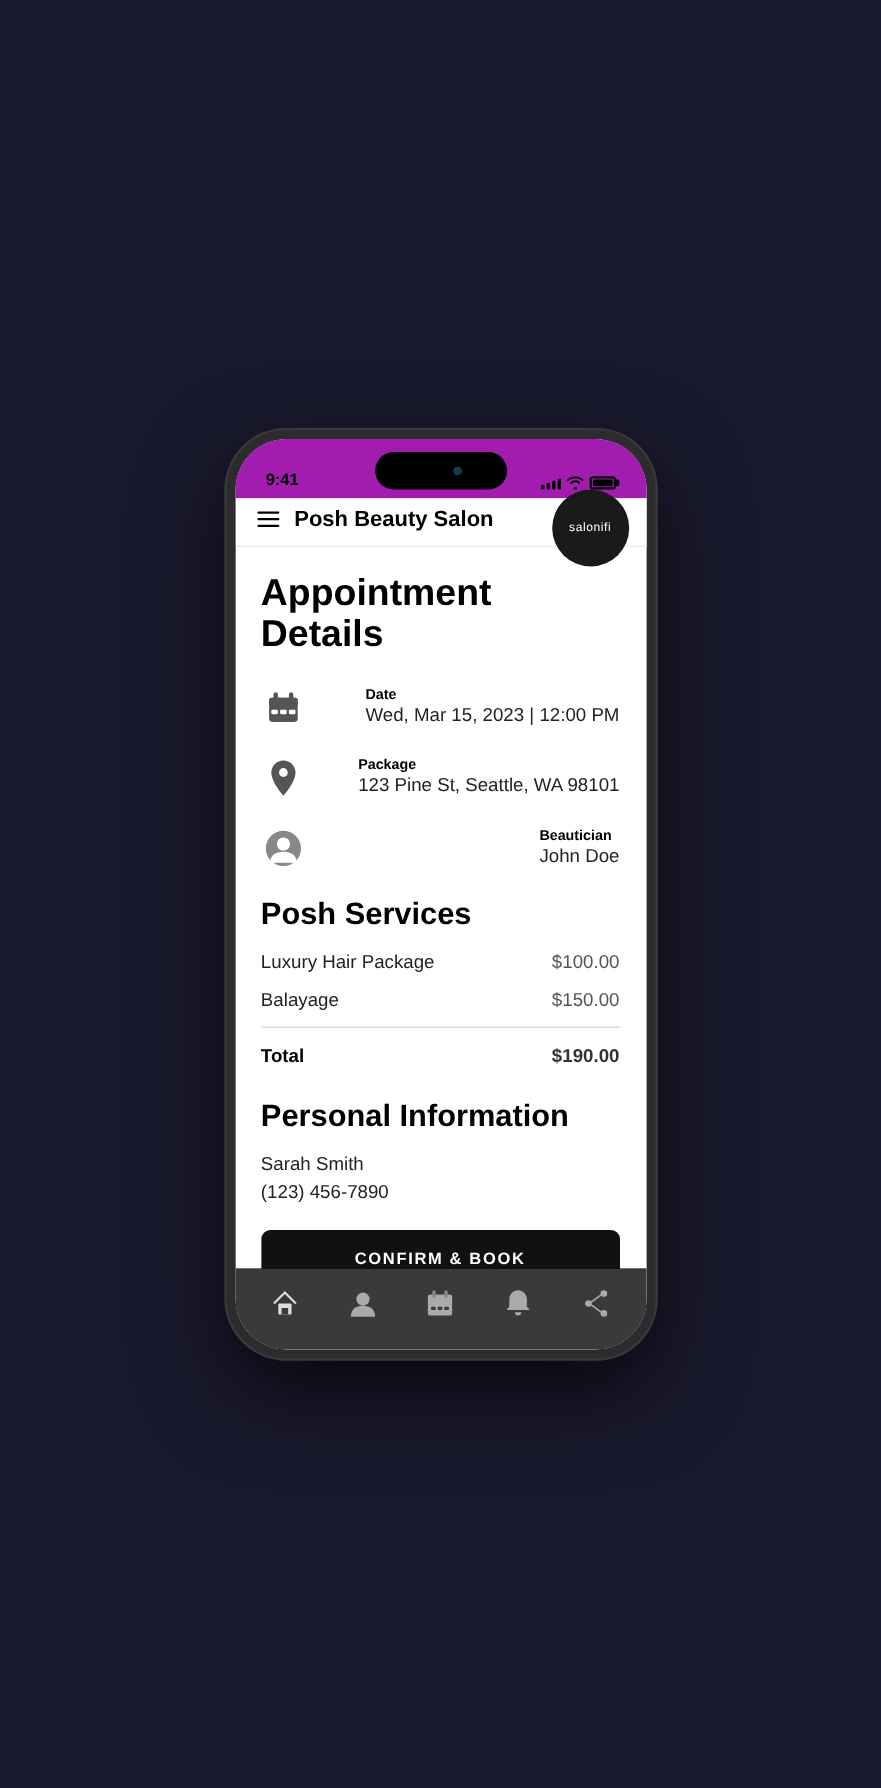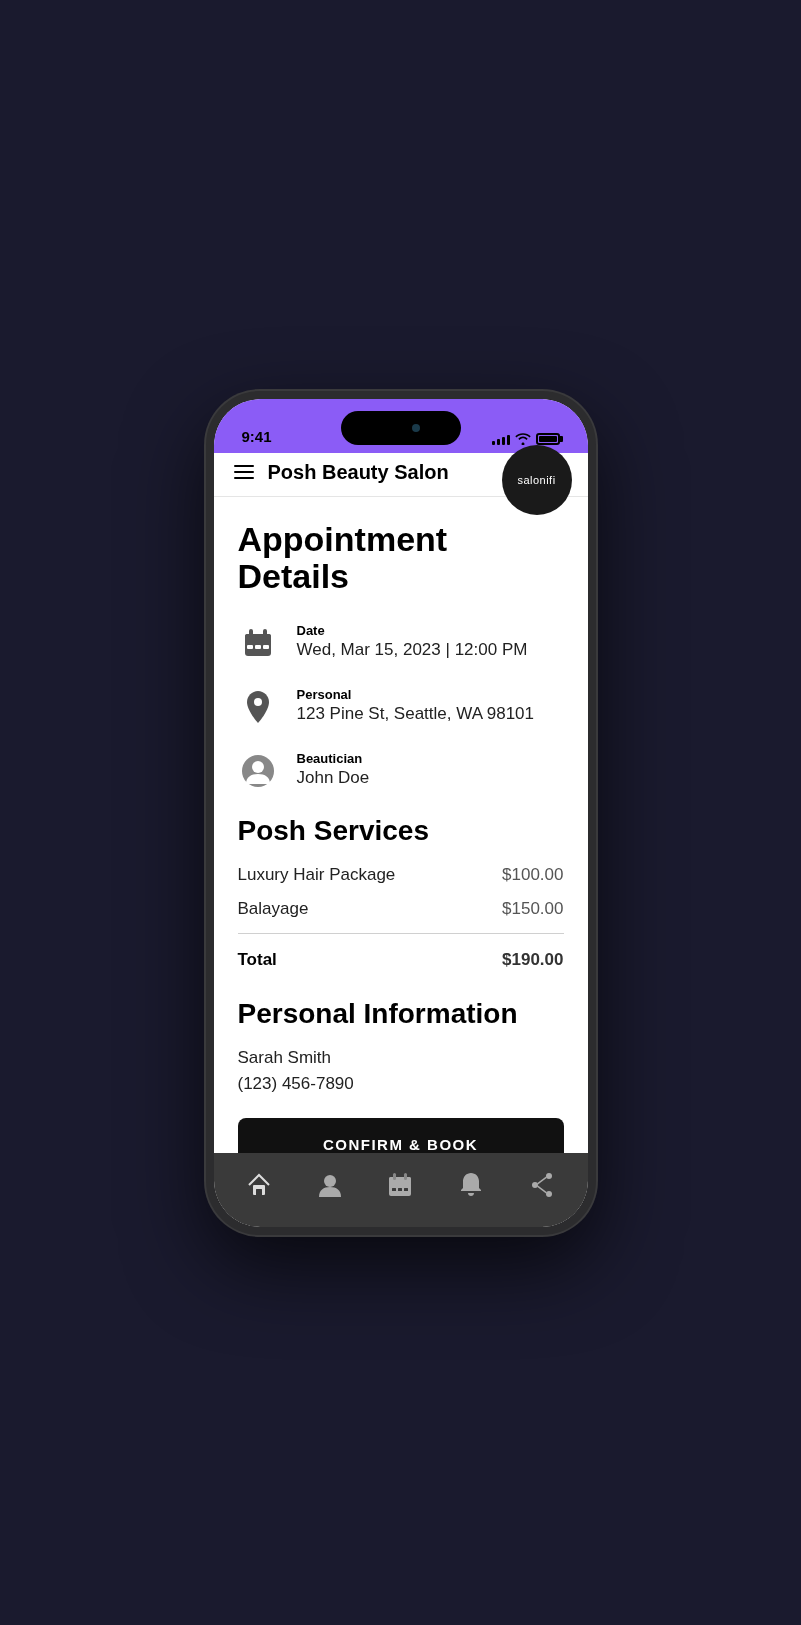--- a/index.html
+++ b/index.html
@@ -48,21 +48,21 @@
     .island-dot {
       width: 8px;
       height: 8px;
       background: #1a3a4a;
       border-radius: 50%;
       margin-left: 30px;
     }
     
     .status-bar {
       height: 54px;
-      background: #8b5cf6;
+      background: #a21caf;
       display: flex;
       align-items: flex-end;
       justify-content: space-between;
       padding: 0 28px 8px;
       flex-shrink: 0;
     }
     .status-time {
       font-size: 15px;
       font-weight: 600;
       color: #000;
@@ -169,21 +169,22 @@
       font-weight: 700;
       color: #000;
       margin-bottom: 28px;
       line-height: 1.1;
     }
     
     .detail-row {
       display: flex;
       align-items: flex-start;
       margin-bottom: 24px;
-      gap: 19px;
+      gap: 0;
+      justify-content: space-between;
     }
     .detail-icon {
       width: 40px;
       height: 40px;
       display: flex;
       align-items: center;
       justify-content: center;
       flex-shrink: 0;
       color: #555;
       font-size: 22px;
@@ -355,21 +356,21 @@
 
       
       <div class="detail-row">
         <div class="detail-icon">
           <svg width="28" height="34" viewBox="0 0 28 34" fill="none">
             <path d="M14 1C8 1 3 6 3 12c0 9 11 21 11 21s11-12 11-21c0-6-5-11-11-11z" fill="#555"></path>
             <circle cx="14" cy="12" r="4" fill="#fff"></circle>
           </svg>
         </div>
         <div class="detail-content">
-          <div class="detail-label">Personal</div>
+          <div class="detail-label">Package</div>
           <div class="detail-value">123 Pine St, Seattle, WA 98101</div>
         </div>
       </div>
 
       
       <div class="detail-row">
         <div class="detail-icon">
           <svg width="34" height="34" viewBox="0 0 34 34" fill="none">
             <circle cx="17" cy="17" r="16" fill="#888"></circle>
             <circle cx="17" cy="13" r="6" fill="#fff"></circle>

